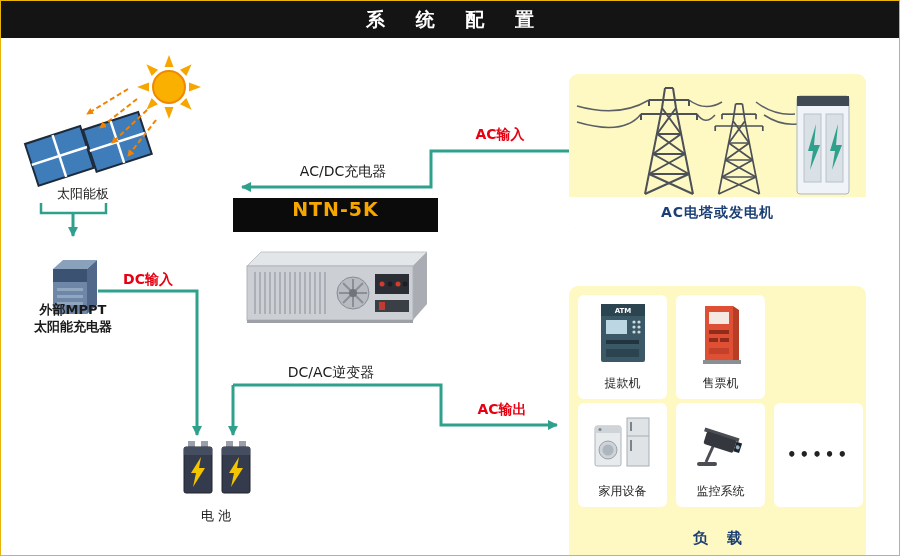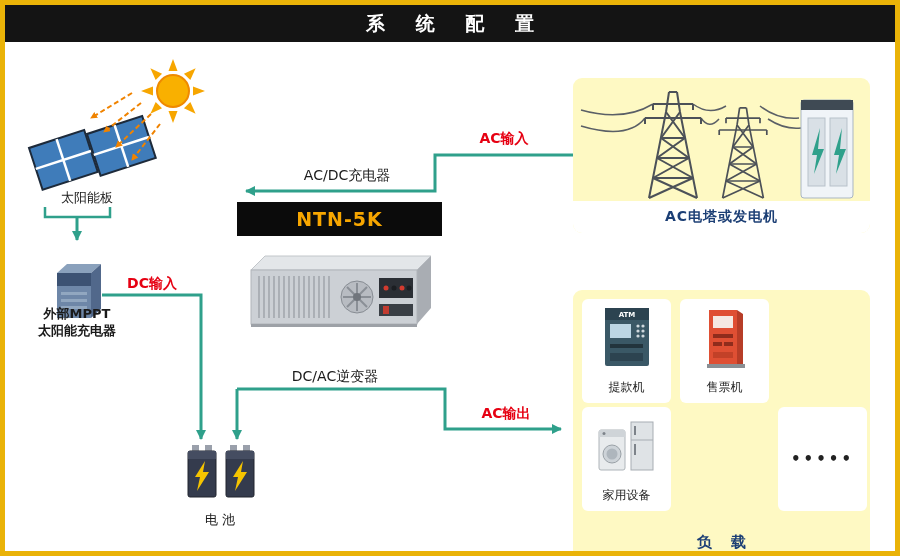--- a/index.html
+++ b/index.html
@@ -1,20 +1,20 @@
 <!DOCTYPE html>
 <html><head>
 <meta charset="utf-8">
 <style>
   * { margin:0; padding:0; box-sizing:border-box; }
   html,body { background:#ffffff; }
   body { font-family:"DejaVu Sans","Liberation Sans",sans-serif; }
 
   .canvas { position:relative; width:900px; height:556px; background:#fff;
-            border:5px solid #eab308; overflow:hidden; }
+            border:1px solid #eab308; overflow:hidden; }
 
   .titlebar { position:absolute; top:0; left:0; right:0; height:37px;
               background:#141414; display:flex; align-items:center; justify-content:center; }
   .titlebar h1 { color:#ffffff; font-size:19px; font-weight:bold;
                  letter-spacing:12px; text-indent:12px; }
 
   .overlay { position:absolute; top:0; left:0; pointer-events:none; z-index:5; }
 
   .abs { position:absolute; }
 
@@ -24,21 +24,21 @@
   .lbl.small{ font-size:13px; }
 
   .panel { position:absolute; background:#fef9c3; border-radius:9px; }
   .panel-strip { position:absolute; left:0; right:0; bottom:0; height:32px;
                  background:#ffffff; border-radius:0 0 9px 9px;
                  display:flex; align-items:center; justify-content:center; }
   .panel-strip span { color:#1c3f75; font-weight:bold; font-size:14px; letter-spacing:1px; }
 
   .product { position:absolute; left:232px; top:197px; width:205px; z-index:4; }
   .product-label { height:34px; background:#0b0b0b; display:flex;
-                   align-items:center; justify-content:center; }
+                   justify-content:center; }
   .product-label span { color:#f7a600; font-size:19px; font-weight:bold; letter-spacing:1px; }
   .product-photo { width:205px; height:102px; background:#ffffff; }
 
   .load-cell { position:absolute; width:89px; height:104px; background:#ffffff;
                border-radius:6px; }
   .cell-icon { position:absolute; top:5px; left:0; right:0; height:70px;
                display:flex; align-items:center; justify-content:center; }
   .cell-label { position:absolute; bottom:7px; width:100%; text-align:center;
                 font-size:12px; color:#222222; }
   .cell-dots { position:absolute; inset:0; display:flex; align-items:center;
@@ -154,20 +154,35 @@
           <circle cx="17" cy="40" r="5.5" fill="#aeb6bd"></circle>
           <rect x="36" y="8" width="22" height="48" fill="#dfe3e6" stroke="#a7adb3"></rect>
           <line x1="36" y1="26" x2="58" y2="26" stroke="#a7adb3"></line>
           <rect x="39" y="12" width="2" height="9" fill="#7d838a"></rect>
           <rect x="39" y="30" width="2" height="11" fill="#7d838a"></rect>
         </svg>
       </div>
       <div class="cell-label">家用设备</div>
     </div>
 
+    <div class="load-cell" style="left:107px; top:117px;">
+      <div class="cell-icon">
+        <svg width="64" height="66" viewBox="0 0 64 66">
+          <rect x="8" y="52" width="20" height="4" rx="2" fill="#4a4e54"></rect>
+          <line x1="17" y1="52" x2="26" y2="32" stroke="#4a4e54" stroke-width="3"></line>
+          <g transform="rotate(18 36 28)">
+            <rect x="14" y="24" width="36" height="4" fill="#4a4e54"></rect>
+            <rect x="17" y="27" width="31" height="13" rx="2" fill="#34383e"></rect>
+            <rect x="48" y="28" width="6" height="10" fill="#202428"></rect>
+            <circle cx="51" cy="33" r="2" fill="#8fb3c9"></circle>
+          </g>
+        </svg>
+      </div>
+      <div class="cell-label">监控系统</div>
+    </div>
 
     <div class="load-cell" style="left:205px; top:117px;">
       <div class="cell-dots">•••••</div>
     </div>
 
     <div class="loads-title">负 载</div>
   </div>
 
   <div class="abs" style="left:130px; top:50px;">
     <svg width="76" height="72" viewBox="0 0 76 72">

